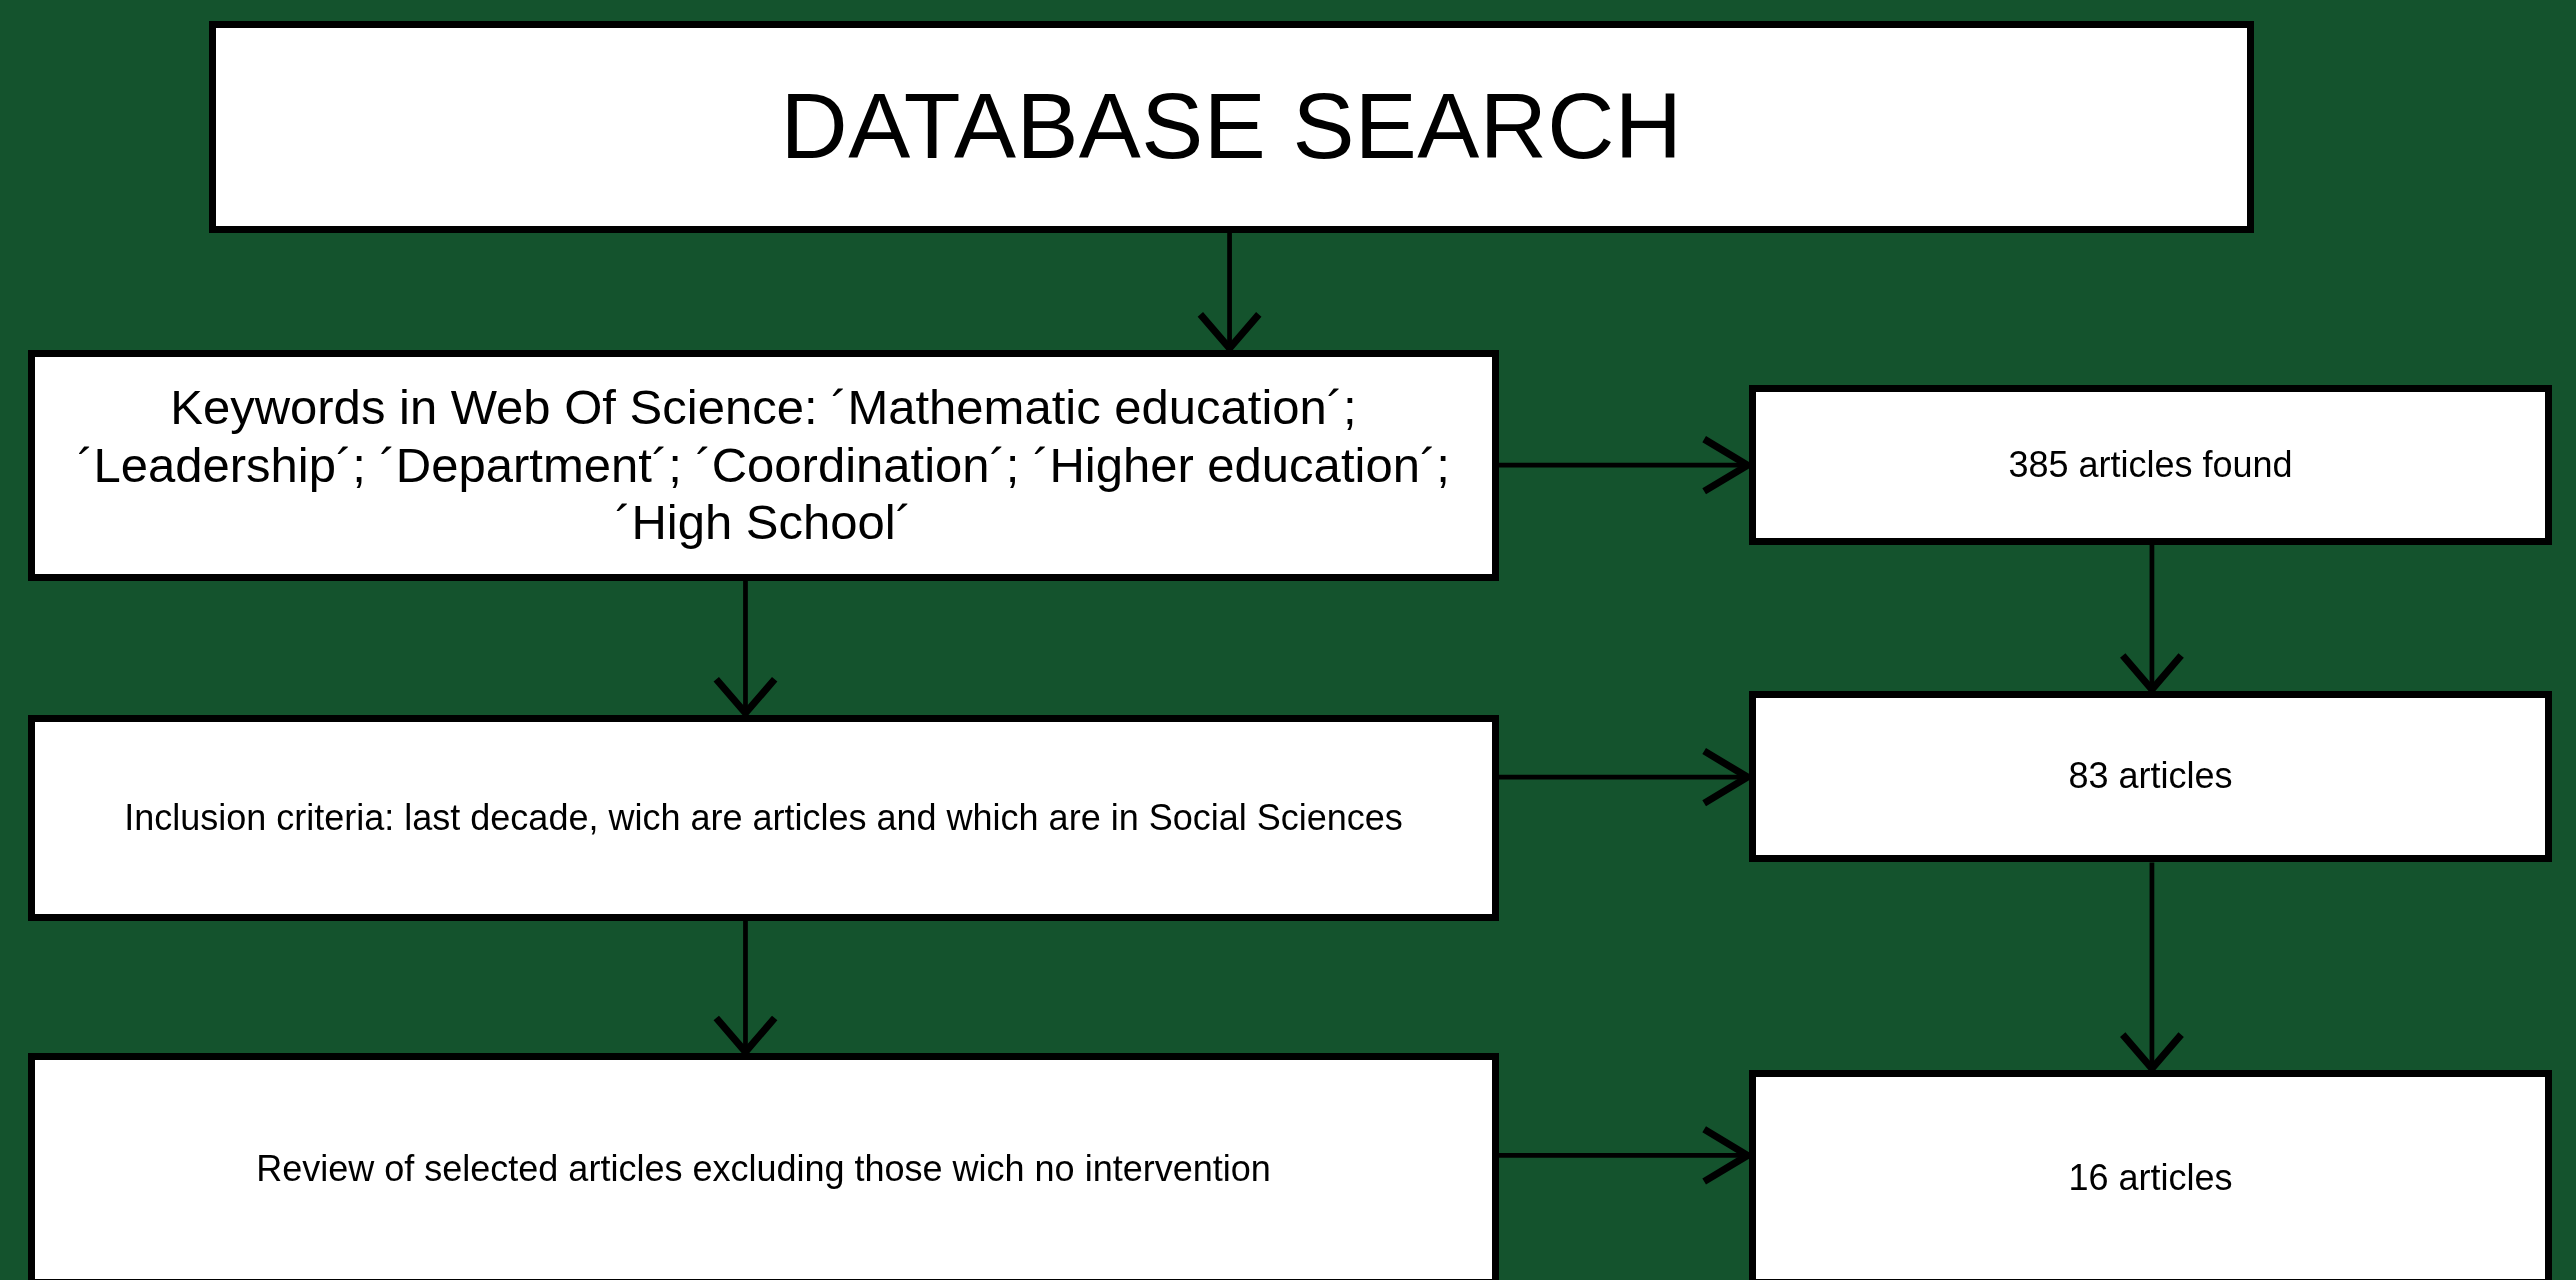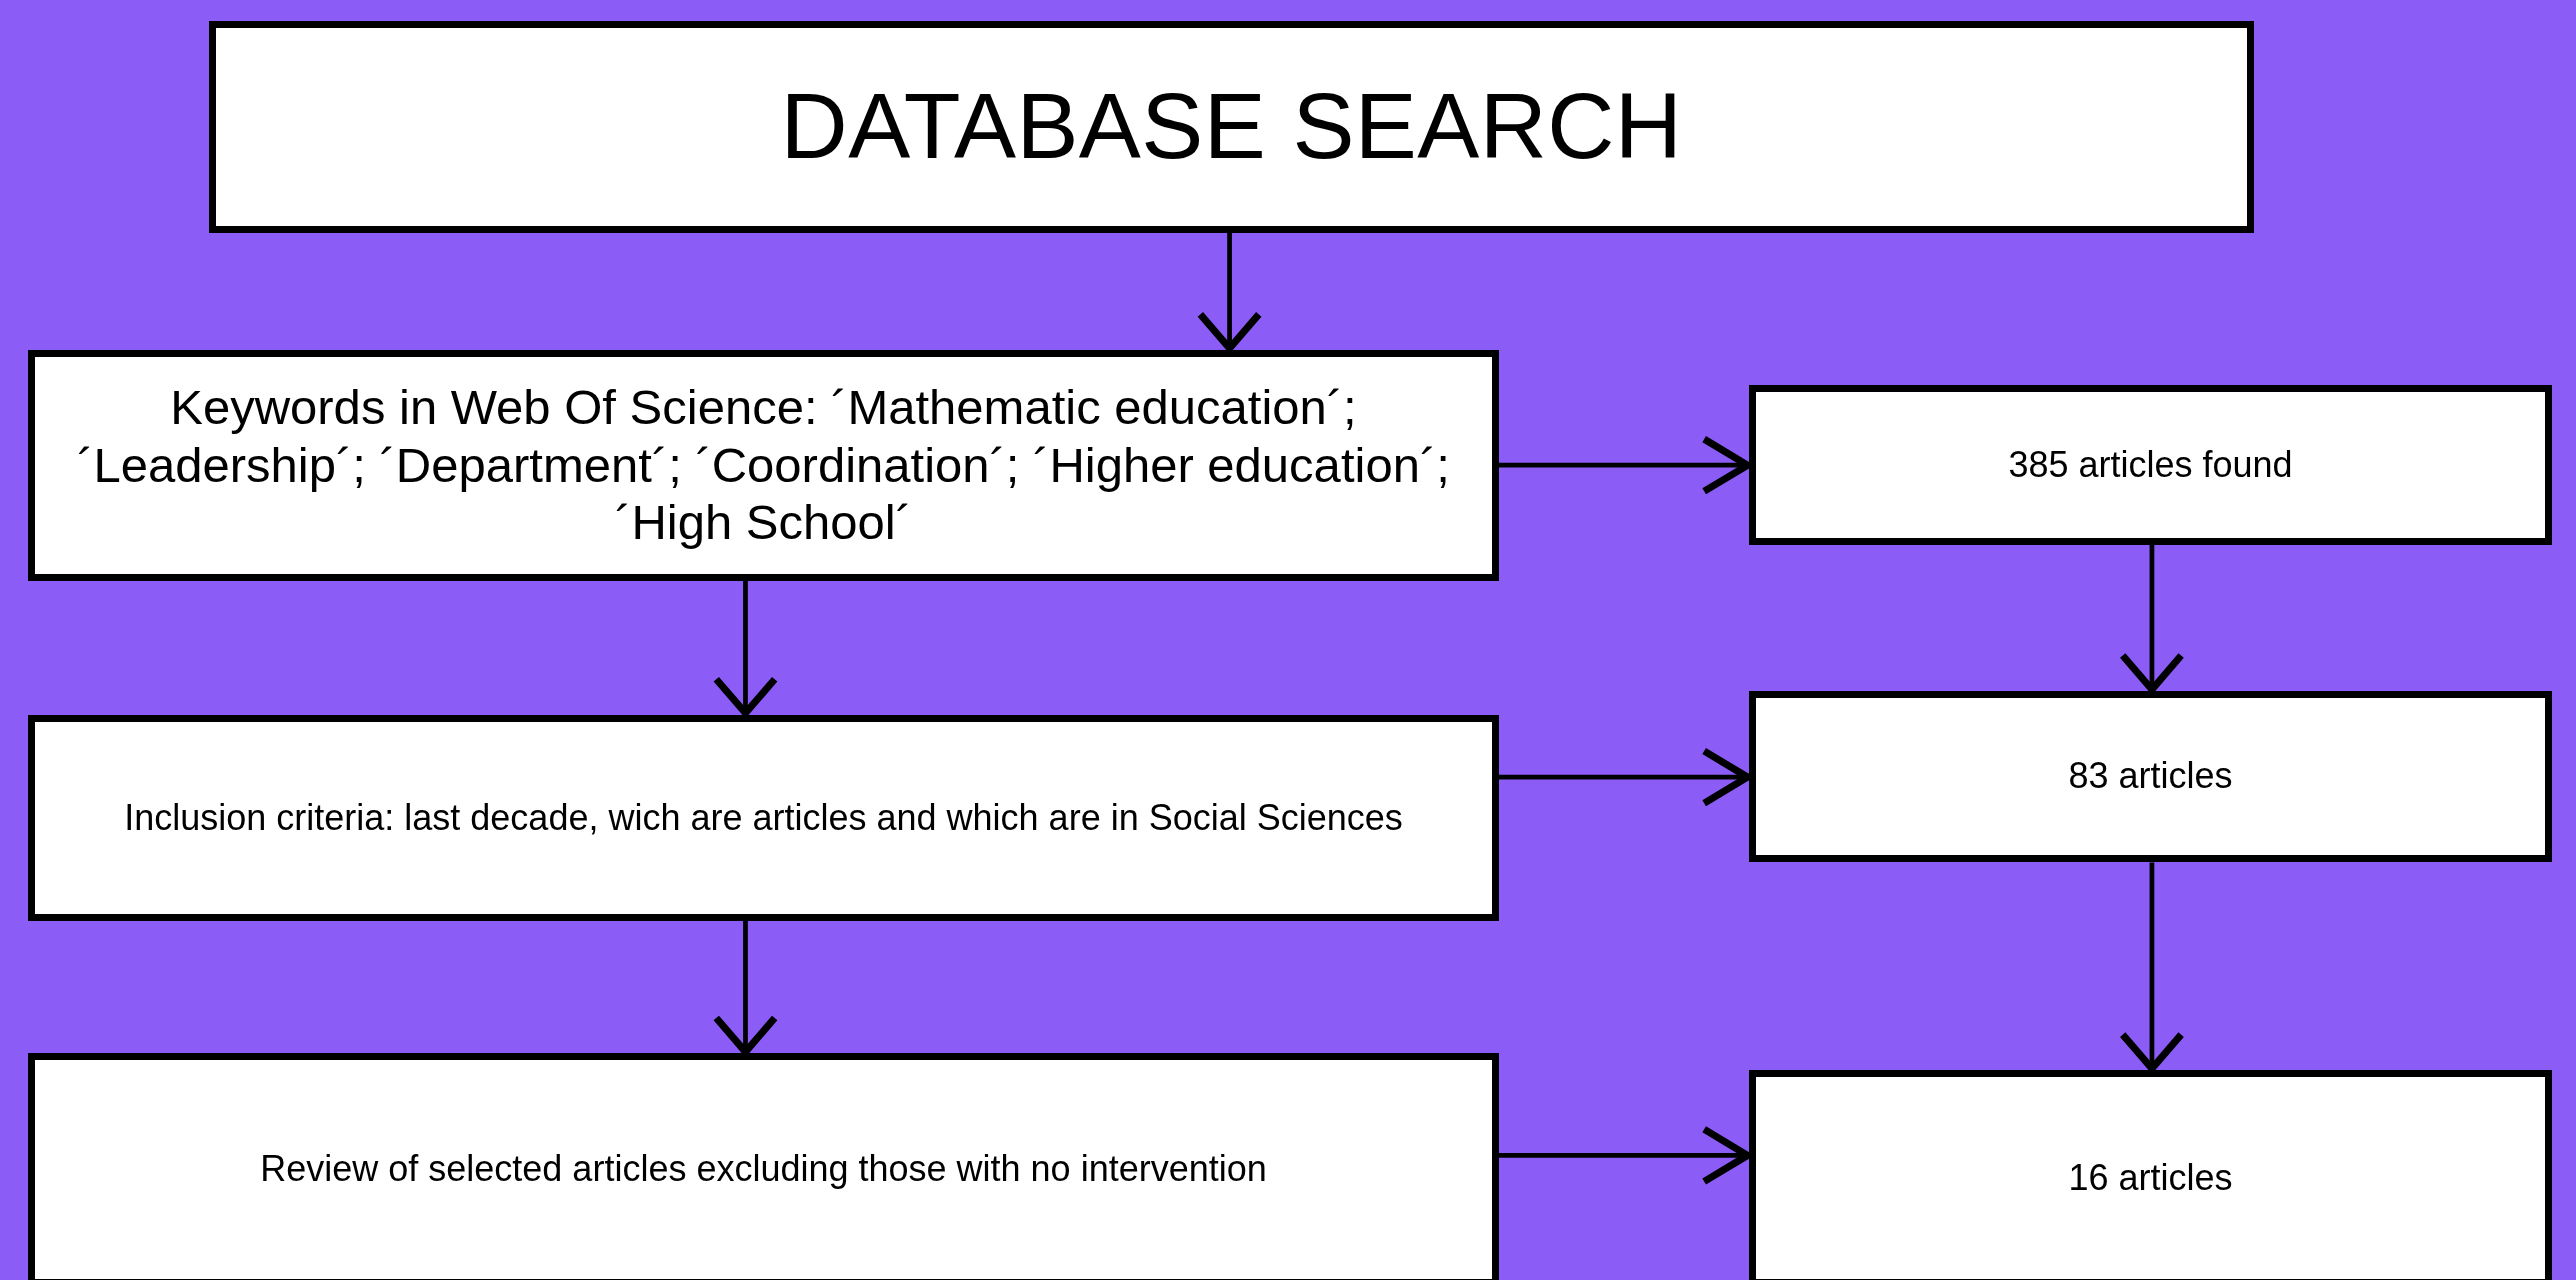--- a/index.html
+++ b/index.html
@@ -5,21 +5,21 @@
 <style>
   html, body {
     margin: 0;
     padding: 0;
     background: #ffffff;
   }
   #canvas {
     position: relative;
     width: 2576px;
     height: 1281px;
-    background: #8b5cf6;
+    background: #14532d;
     overflow: hidden;
     font-family: "Liberation Sans", sans-serif;
   }
   .node {
     position: absolute;
     box-sizing: border-box;
     background: #ffffff;
     border: 7.1px solid #000000;
     display: flex;
     align-items: center;
@@ -163,21 +163,21 @@
 
   <div class="node" id="node-keywords">
     <span class="node-text">Keywords in Web Of Science: ´Mathematic education´; ´Leadership´; ´Department´; ´Coordination´; ´Higher education´; ´High School´</span>
   </div>
 
   <div class="node" id="node-inclusion">
     <span class="node-text-sm">Inclusion criteria: last decade, wich are articles and which are in Social Sciences</span>
   </div>
 
   <div class="node" id="node-review">
-    <span class="node-text-sm">Review of selected articles excluding those with no intervention</span>
+    <span class="node-text-sm">Review of selected articles excluding those wich no intervention</span>
   </div>
 
   <div class="node" id="node-found">
     <span class="node-text-sm">385 articles found</span>
   </div>
 
   <div class="node" id="node-eighty-three">
     <span class="node-text-sm">83 articles</span>
   </div>
 

